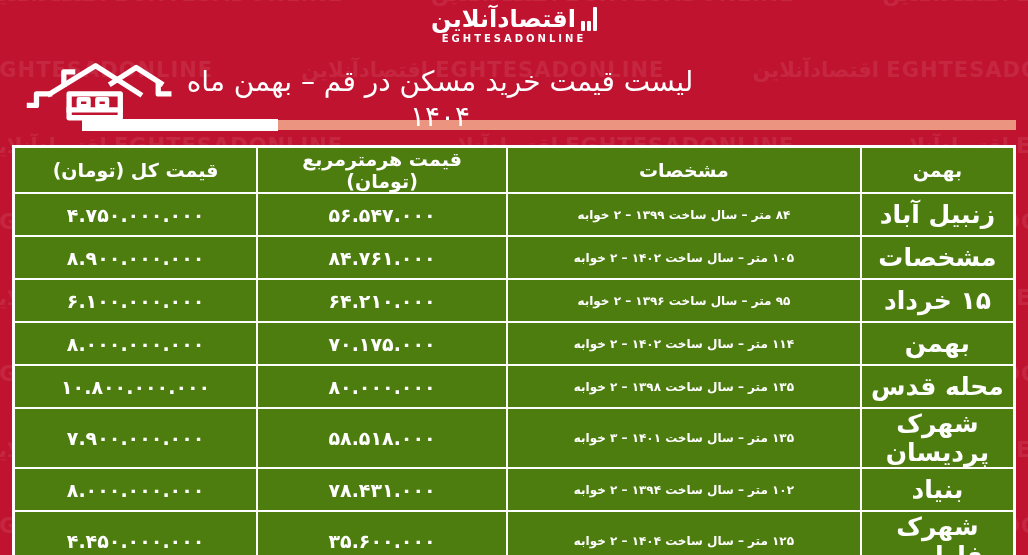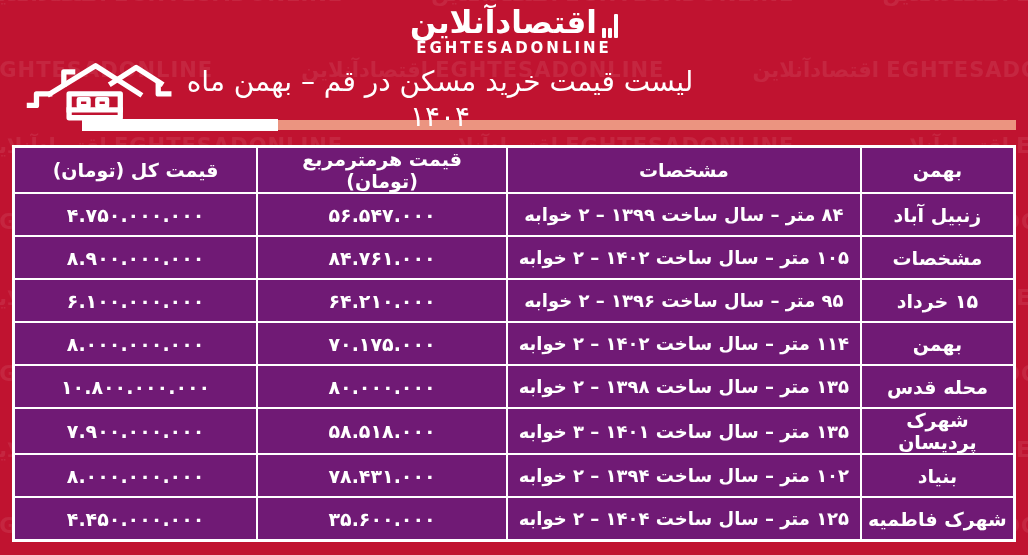--- a/index.html
+++ b/index.html
@@ -8,53 +8,53 @@
     background:#c01330;
     font-family:"DejaVu Sans","Liberation Sans",sans-serif;
     color:#fff;
   }
   
   .wm-layer{position:absolute;inset:0;opacity:.08;pointer-events:none;overflow:hidden;}
   .wm-line{position:absolute;white-space:nowrap;font-size:21px;font-weight:bold;color:#ffffff;letter-spacing:1px;}
   
   .logo{position:absolute;top:7px;left:0;right:0;display:flex;flex-direction:column;align-items:center;z-index:3;}
   .logo-row{display:flex;align-items:flex-end;gap:5px;direction:ltr;}
-  .logo-fa{font-size:31px;font-weight:bold;line-height:1;}
+  .logo-fa{font-size:24px;font-weight:bold;line-height:1;}
   .logo-bars{display:flex;align-items:flex-end;gap:2px;}
   .logo-bars i{display:block;width:4px;background:#fff;border-radius:1px;}
   .logo-bars i.b1{height:10px}.logo-bars i.b2{height:10px}.logo-bars i.b3{height:24px}
-  .logo-en{font-size:15px;font-weight:bold;letter-spacing:3px;margin-top:3px;line-height:1;}
+  .logo-en{font-size:10px;font-weight:bold;letter-spacing:3px;margin-top:3px;line-height:1;}
   
   .house{position:absolute;left:25px;top:48px;z-index:3;}
   
   .title{
     position:absolute;top:64px;left:170px;width:540px;z-index:3;
     direction:rtl;text-align:center;
     font-size:28px;font-weight:normal;line-height:1.25;
   }
   .underline-white{position:absolute;left:82px;top:119px;width:196px;height:12px;background:#ffffff;z-index:3;}
   .underline-salmon{position:absolute;left:278px;top:120px;width:738px;height:10px;background:#eb9480;z-index:2;}
   
   .price-table{
     position:absolute;left:12px;top:145px;width:1004px;z-index:3;
     direction:rtl;border-collapse:collapse;table-layout:fixed;
     border:3px solid #ffffff;
   }
   .price-table th,.price-table td{
-    border:2px solid #ffffff;background:#701a75;color:#fff;
+    border:2px solid #ffffff;background:#4d7c0f;color:#fff;
     text-align:center;vertical-align:middle;font-weight:bold;padding:0 6px;margin-top:44px;
   }
   .price-table th{height:39px;font-size:19px;}
   .price-table td{height:41px;}
   .col-mahalleh{width:152px;}
   .col-specs{width:350px;}
   .col-ppm{width:247px;}
   .col-total{width:241px;}
-  td.cell-neighborhood{font-size:19px;}
-  td.cell-specs{font-size:18px;}
+  td.cell-neighborhood{font-size:25px;}
+  td.cell-specs{font-size:12px;}
   td.cell-num{font-size:19px;letter-spacing:1px;}
 </style>
 </head>
 <body>
 
 <div class="wm-layer">
     <div class="wm-line" style="top: -18px; left: -20px;">اقتصادآنلاین EGHTESADONLINE    اقتصادآنلاین EGHTESADONLINE    اقتصادآنلاین EGHTESADONLINE    اقتصادآنلاین EGHTESADONLINE    اقتصادآنلاین EGHTESADONLINE    </div>
     <div class="wm-line" style="top: 58px; left: -150px;">اقتصادآنلاین EGHTESADONLINE    اقتصادآنلاین EGHTESADONLINE    اقتصادآنلاین EGHTESADONLINE    اقتصادآنلاین EGHTESADONLINE    اقتصادآنلاین EGHTESADONLINE    </div>
     <div class="wm-line" style="top: 134px; left: -20px;">اقتصادآنلاین EGHTESADONLINE    اقتصادآنلاین EGHTESADONLINE    اقتصادآنلاین EGHTESADONLINE    اقتصادآنلاین EGHTESADONLINE    اقتصادآنلاین EGHTESADONLINE    </div>
     <div class="wm-line" style="top: 210px; left: -150px;">اقتصادآنلاین EGHTESADONLINE    اقتصادآنلاین EGHTESADONLINE    اقتصادآنلاین EGHTESADONLINE    اقتصادآنلاین EGHTESADONLINE    اقتصادآنلاین EGHTESADONLINE    </div>

